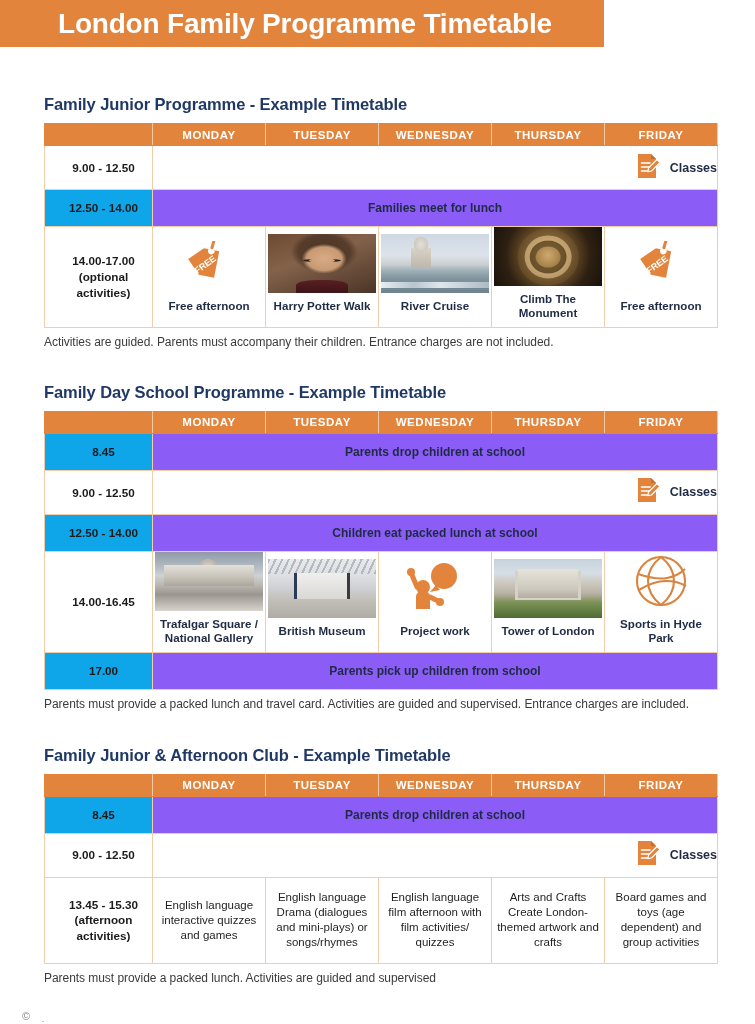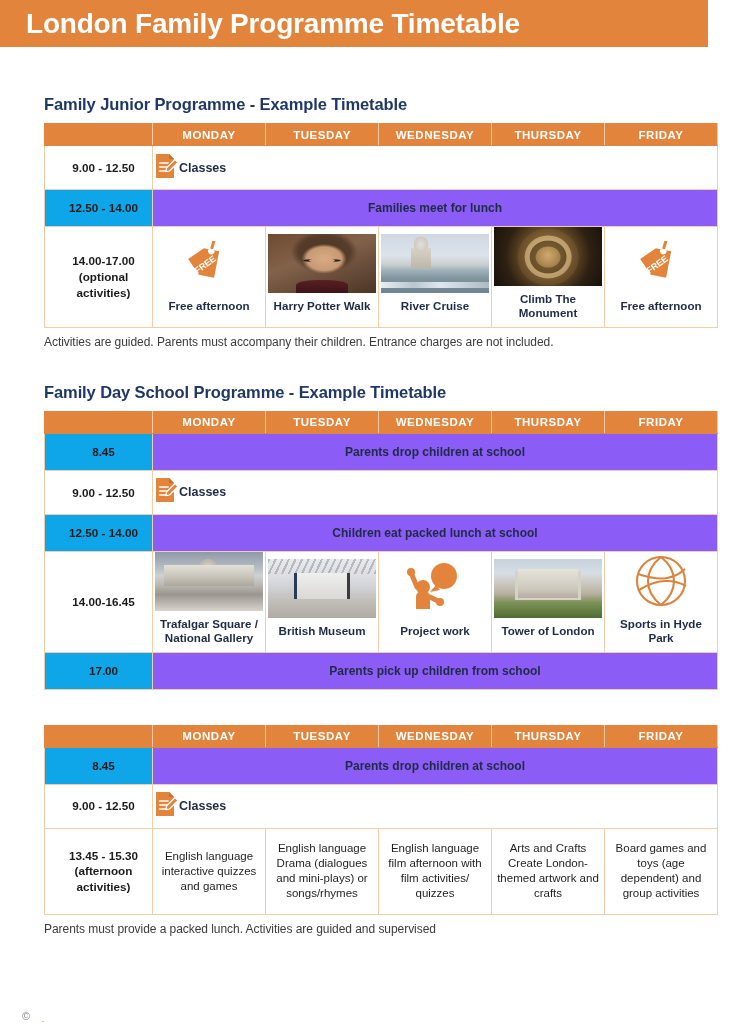--- a/index.html
+++ b/index.html
@@ -6,23 +6,23 @@
   html, body {
     width: 755px; height: 1024px;
     background: #ffffff;
     font-family: "Liberation Sans", sans-serif;
     overflow: hidden;
   }
   .page { position: relative; width: 755px; height: 1024px; background: #fff; }
 
   
   .banner {
-    position: absolute; left: 0; top: 0; width: 708px; height: 47px;
+    position: absolute; left: 0; top: 0; width: 604px; height: 47px;
     background: #e2843c;
-    display: flex; align-items: center;
+    display: flex; align-items: center; padding-left: 32px;
   }
   .banner-title {
     color: #ffffff;
     font-size: 28px;
     font-weight: bold;
     letter-spacing: -0.2px;
     padding-left: 26px;
     line-height: 1;
     white-space: nowrap;
   }
@@ -94,21 +94,21 @@
 
   td.span-msg {
     font-size: 12px;
     font-weight: bold;
     color: #1f2b45;
     height: 37px;
   }
   td.classes-cell { height: 44px; }
 
   .classes-inner {
-    display: flex; align-items: center; justify-content: flex-start; 
+    display: flex; align-items: center; justify-content: flex-end; gap: 9px;
   }
   .classes-label {
     font-size: 12.5px; font-weight: bold; color: #1f2b45;
   }
 
   
   td.act {
     padding: 0 2px 7px 2px;
     height: 96px;
     vertical-align: bottom;
@@ -446,23 +446,25 @@
             </td>
           </tr>
 
           <tr class="tint">
             <td class="time">17.00</td>
             <td class="span-msg" colspan="5">Parents pick up children from school</td>
           </tr>
         </tbody>
       </table>
 
+      <div class="note">Parents must provide a packed lunch and travel card. Activities are guided and supervised. Entrance charges are included.</div>
     </div>
 
     <div class="section sp3">
+      <div class="section-title">Family Junior &amp; Afternoon Club - Example Timetable</div>
 
       <table class="tt">
         <colgroup>
           <col class="c-time">
             <col class="c-day">
             <col class="c-day">
             <col class="c-day">
             <col class="c-day">
             <col class="c-day">
         </colgroup>

